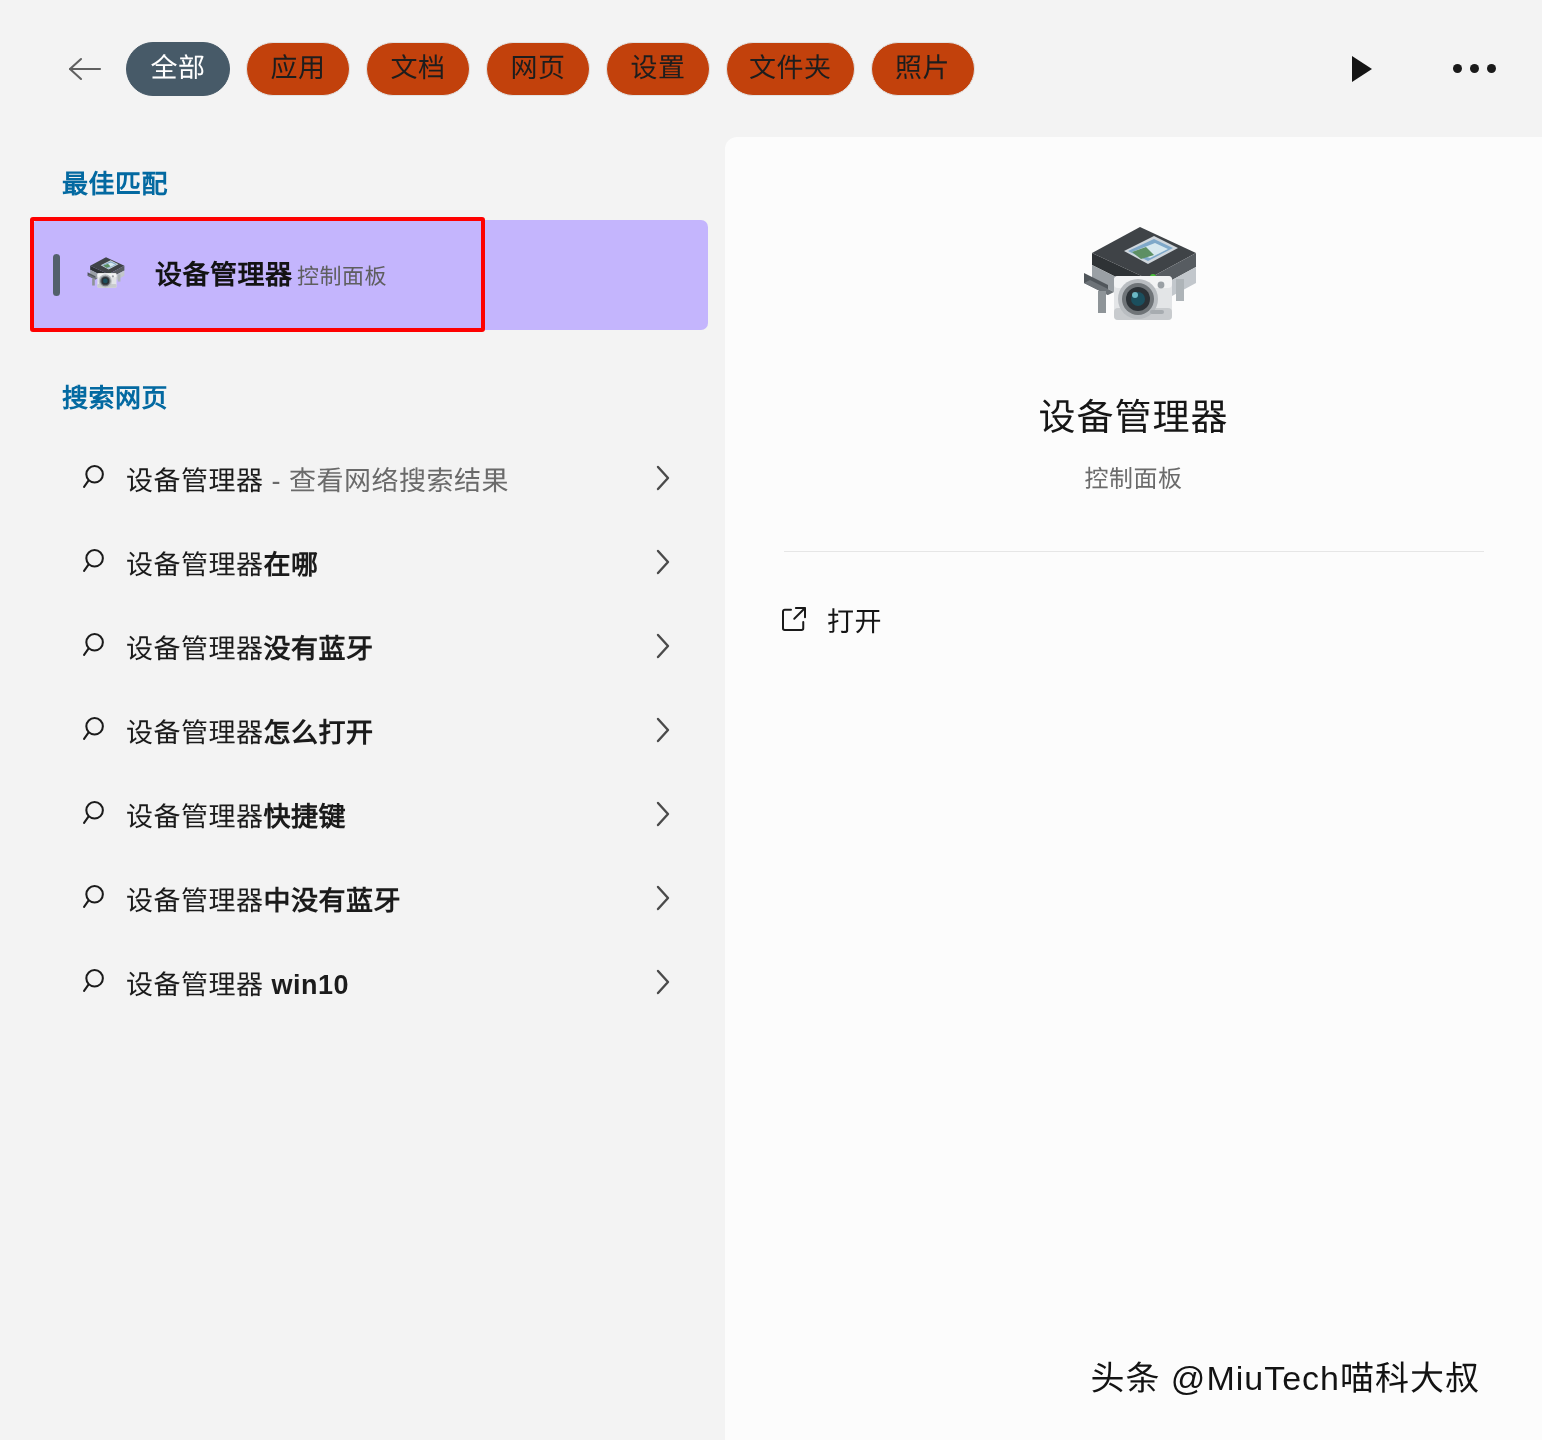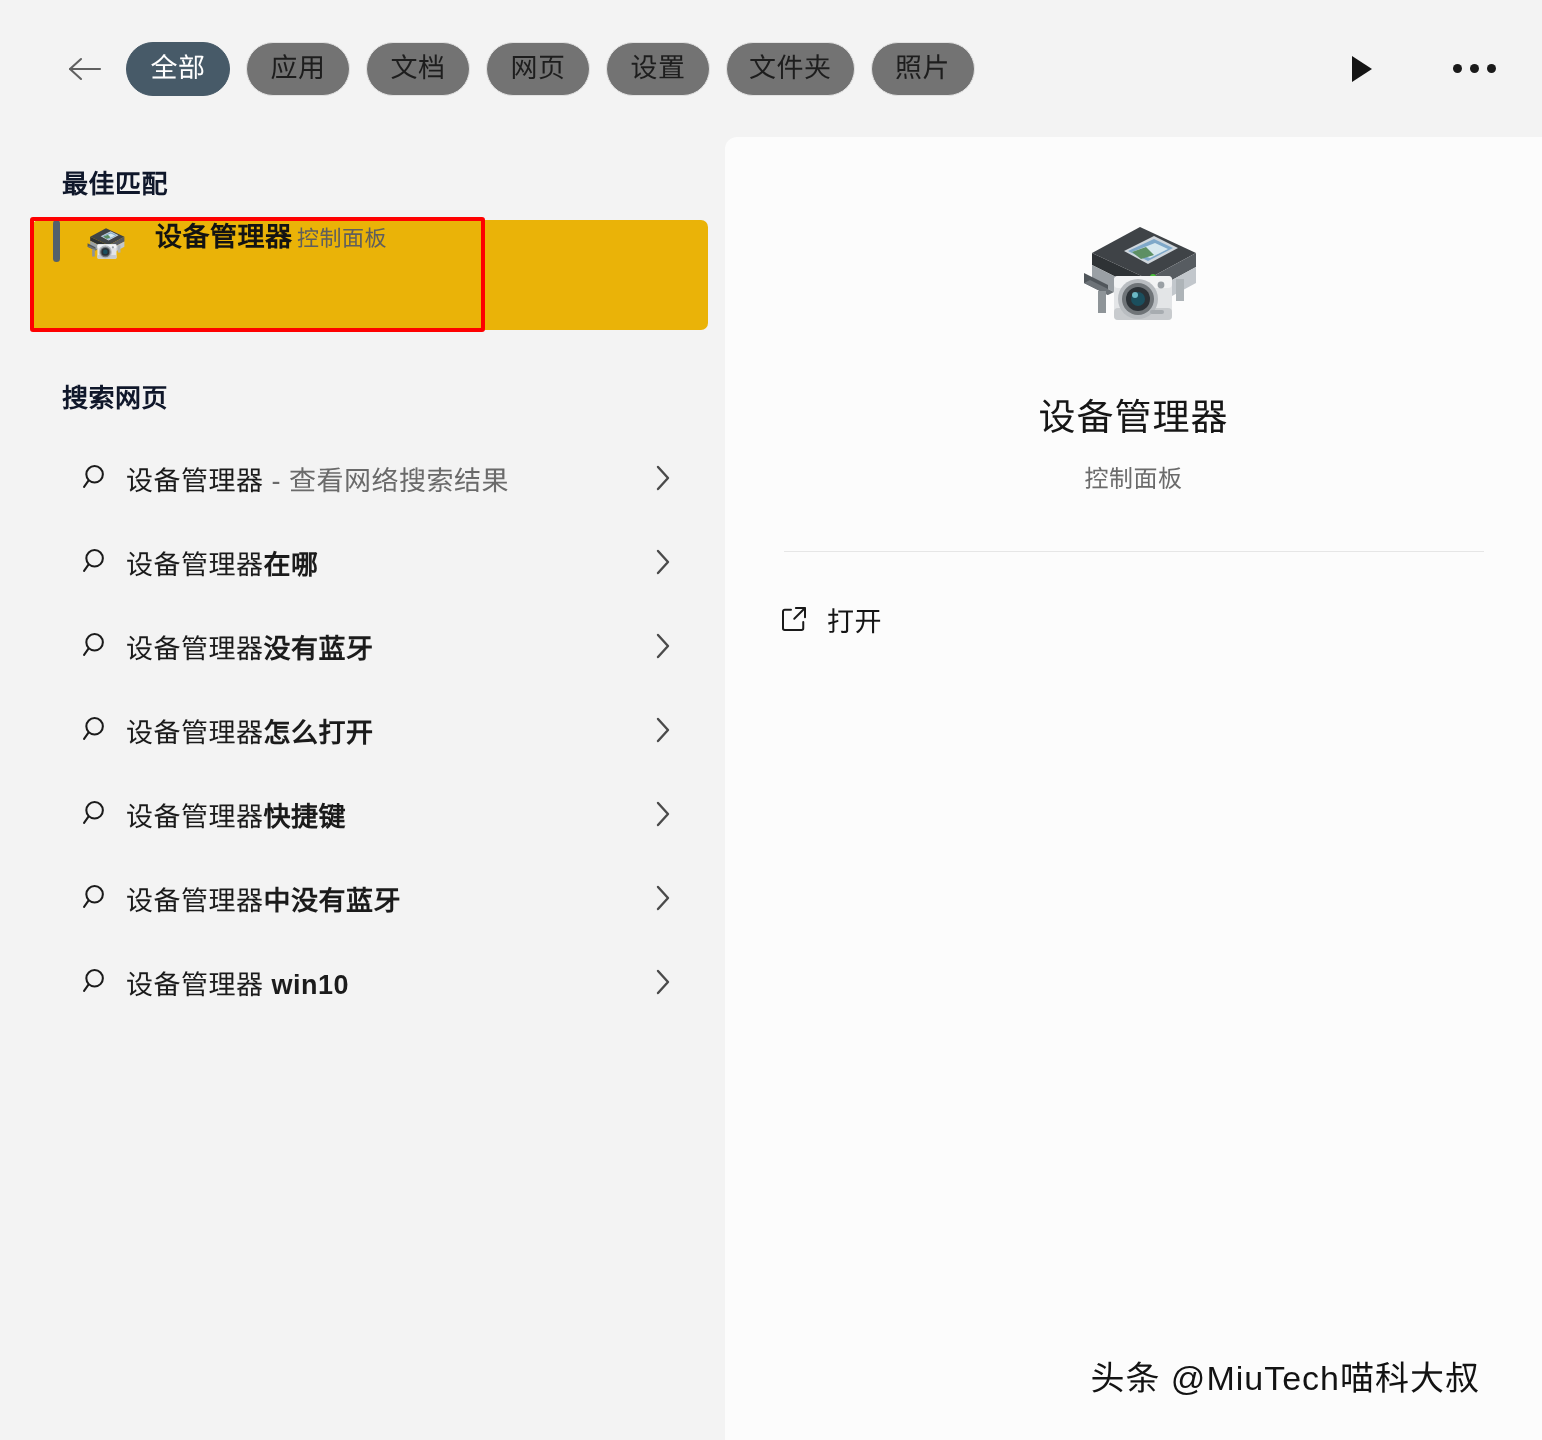--- a/index.html
+++ b/index.html
@@ -64,21 +64,21 @@
     gap: 16px;
     flex: 0 0 auto;
   }
 
   .tab {
     height: 54px;
     min-width: 104px;
     padding: 0 22px;
     border-radius: 27px;
     border: 1px solid #e2e2e2;
-    background: #737373;
+    background: #c2410c;
     color: #1d1d1d;
     font-size: 27px;
     line-height: 1;
     display: flex;
     align-items: center;
     justify-content: center;
     cursor: pointer;
     white-space: nowrap;
     letter-spacing: 0.5px;
   }
@@ -118,21 +118,21 @@
     top: 137px;
     width: 725px;
     height: 1303px;
     padding-left: 62px;
     padding-right: 30px;
   }
 
   .section-title {
     font-size: 26px;
     font-weight: bold;
-    color: #0f172a;
+    color: #0369a1;
     letter-spacing: 0.5px;
   }
   #best-title { margin-top: 26px; }
   #web-title  { margin-top: 44px; }
 
   
   .best-wrap {
     position: relative;
     margin-top: 20px;
     width: 676px;
@@ -145,24 +145,24 @@
     height: 115px;
     border: 4px solid #fe0000;
     border-radius: 3px;
     pointer-events: none;
   }
   .best-row {
     position: absolute;
     left: -30px; top: 0;
     width: 676px;
     height: 110px;
-    background: #eab308;
+    background: #c4b5fd;
     border-radius: 7px;
     display: flex;
-    align-items: flex-start;
+    align-items: center;
     cursor: pointer;
   }
   .sel-bar {
     width: 7px;
     height: 42px;
     border-radius: 4px;
     background: #53606b;
     margin-left: 21px;
     flex: 0 0 auto;
   }

